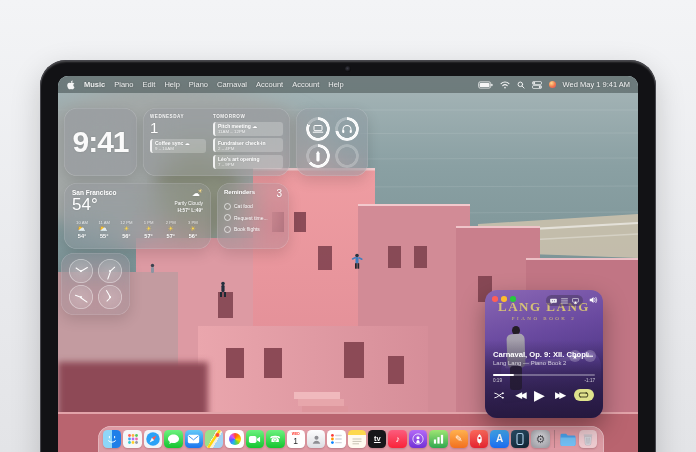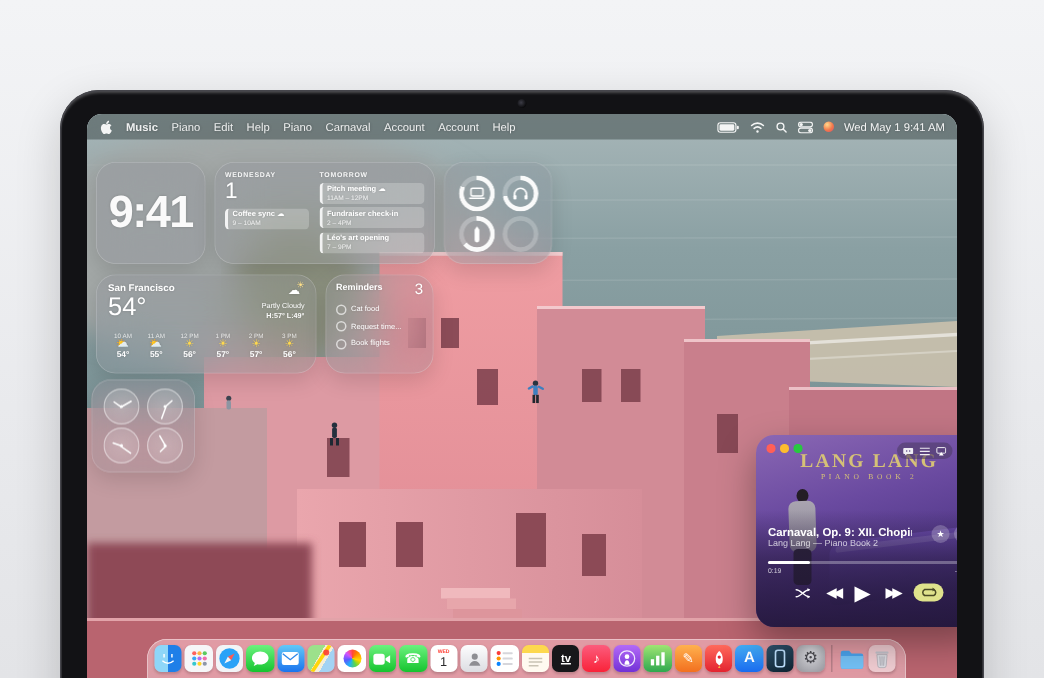--- a/index.html
+++ b/index.html
@@ -73,21 +73,21 @@
   .w-wc{left:3px;top:177px;width:69px;height:62px;display:grid;grid-template-columns:1fr 1fr;place-items:center;
     padding:5px;box-sizing:border-box;}
   .aclk{position:relative;width:24px;height:24px;border-radius:50%;
     background:radial-gradient(circle,rgba(255,255,255,.22),rgba(255,255,255,.1));
     box-shadow:inset 0 0 0 .8px rgba(255,255,255,.45);}
   .hand{position:absolute;left:calc(50% - .7px);bottom:50%;width:1.4px;background:#fff;transform-origin:50% 100%;border-radius:1px;}
   .hand.h{height:6px;}
   .hand.m{height:8.5px;width:1px;}
   .aclk .pin{position:absolute;left:calc(50% - 1px);top:calc(50% - 1px);width:2px;height:2px;border-radius:50%;background:#fff;}
   
-  .player{position:absolute;left:446px;top:214px;width:151px;height:128px;border-radius:12px;overflow:hidden;
+  .player{position:absolute;left:427px;top:214px;width:118px;height:128px;border-radius:12px;overflow:hidden;
     box-shadow:0 10px 24px rgba(0,0,0,.35);z-index:25;}
   .art{position:absolute;inset:0;background:linear-gradient(165deg,#8a67b4 0%,#6a4aa0 35%,#4d3584 70%,#3c2a6e 100%);}
   .piano{position:absolute;right:2px;top:66px;width:100px;height:42px;border-radius:8px 16px 5px 5px;
     background:linear-gradient(180deg,#6b4cae,#433077);transform:skewY(-7deg);}
   .piano:before{content:"";position:absolute;left:4px;top:3px;right:8px;height:4px;border-radius:3px;background:rgba(255,255,255,.14);}
   .person{position:absolute;left:20px;top:36px;width:24px;height:66px;}
   .person .hd{position:absolute;left:7px;top:0;width:8px;height:9px;border-radius:50%;background:#241d26;}
   .person .bd{position:absolute;left:2px;top:8px;width:18px;height:34px;border-radius:5px;background:linear-gradient(#a9a4b0,#8d8798);transform:rotate(-2deg);}
   .person .lg{position:absolute;left:5px;top:40px;width:12px;height:24px;background:#2a2435;border-radius:3px;}
   .alb{position:absolute;left:0;right:0;top:9px;text-align:center;color:#d5c177;z-index:2;}

